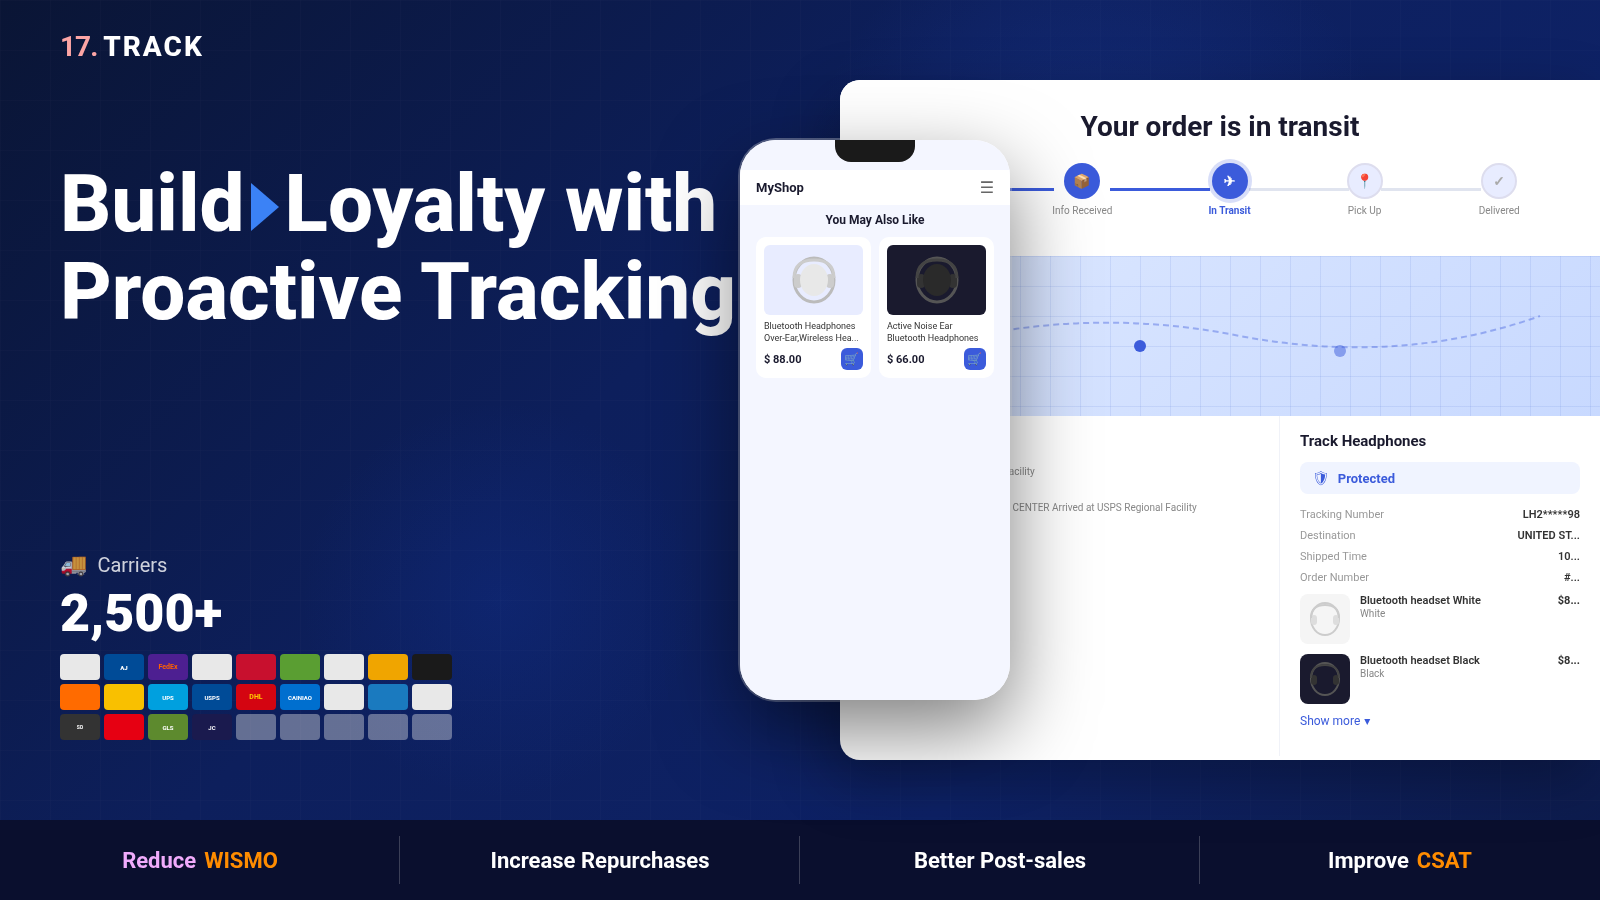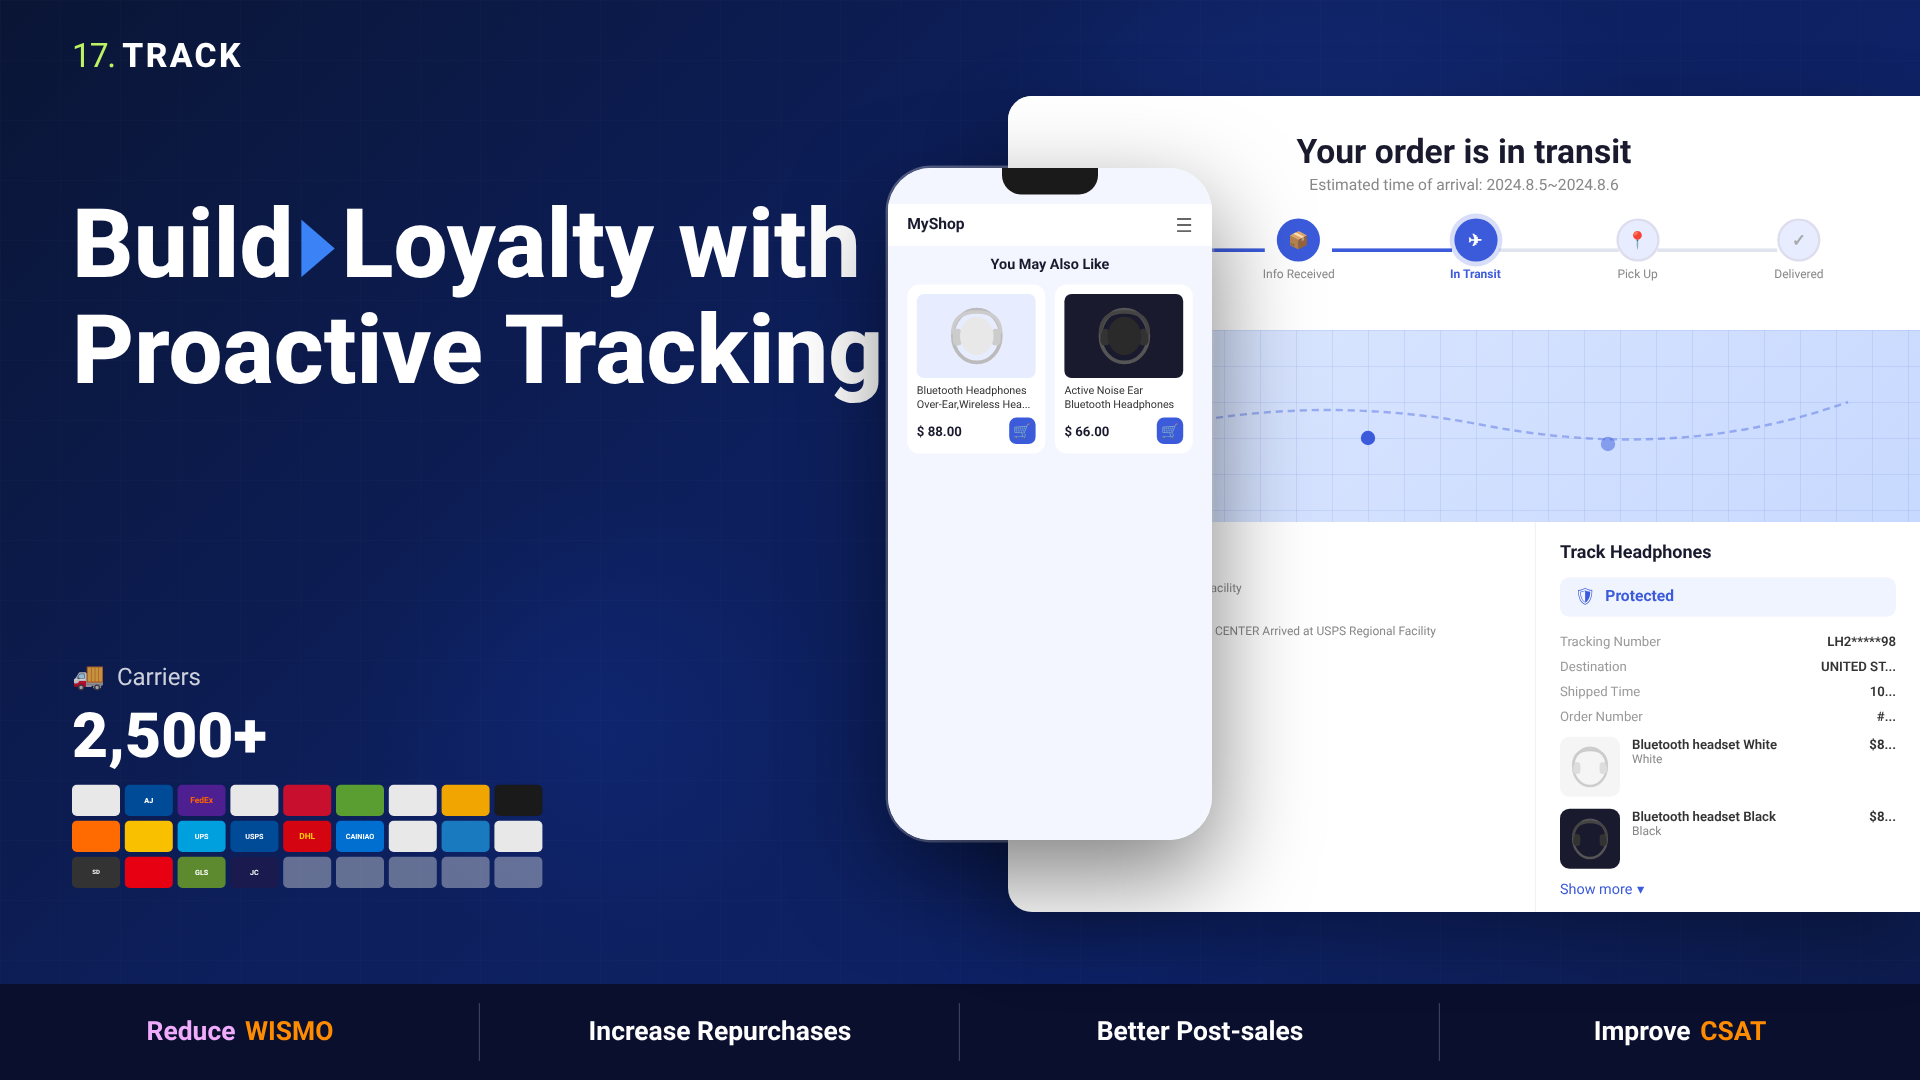--- a/index.html
+++ b/index.html
@@ -43,23 +43,23 @@
       background-size: 50px 50px;
     }
 
     
     .logo {
       position: absolute;
       top: 30px; left: 60px;
       display: flex; align-items: center; gap: 6px;
     }
     .logo-17 {
-      color: #bef264;
+      color: #fca5a5;
       font-size: 28px;
-      font-weight: 400;
+      font-weight: 700;
       letter-spacing: -1px;
     }
     .logo-track {
       color: #ffffff;
       font-size: 28px;
       font-weight: 800;
       letter-spacing: 2px;
     }
 
     
@@ -630,21 +630,20 @@
           </div>
         </div>
       </div>
     </div>
   </div>
 </div>
 
 <div class="tracking-panel">
   <div class="tracking-panel-top">
     <div class="transit-status-title">Your order is in transit</div>
-    <div class="transit-eta">Estimated time of arrival: 2024.8.5~2024.8.6</div>
 
     <div class="progress-steps">
       <div class="step">
         <div class="step-circle done">✓</div>
         <div class="step-label">Ordered</div>
       </div>
       <div class="step-line"></div>
       <div class="step">
         <div class="step-circle done">📦</div>
         <div class="step-label">Info Received</div>

